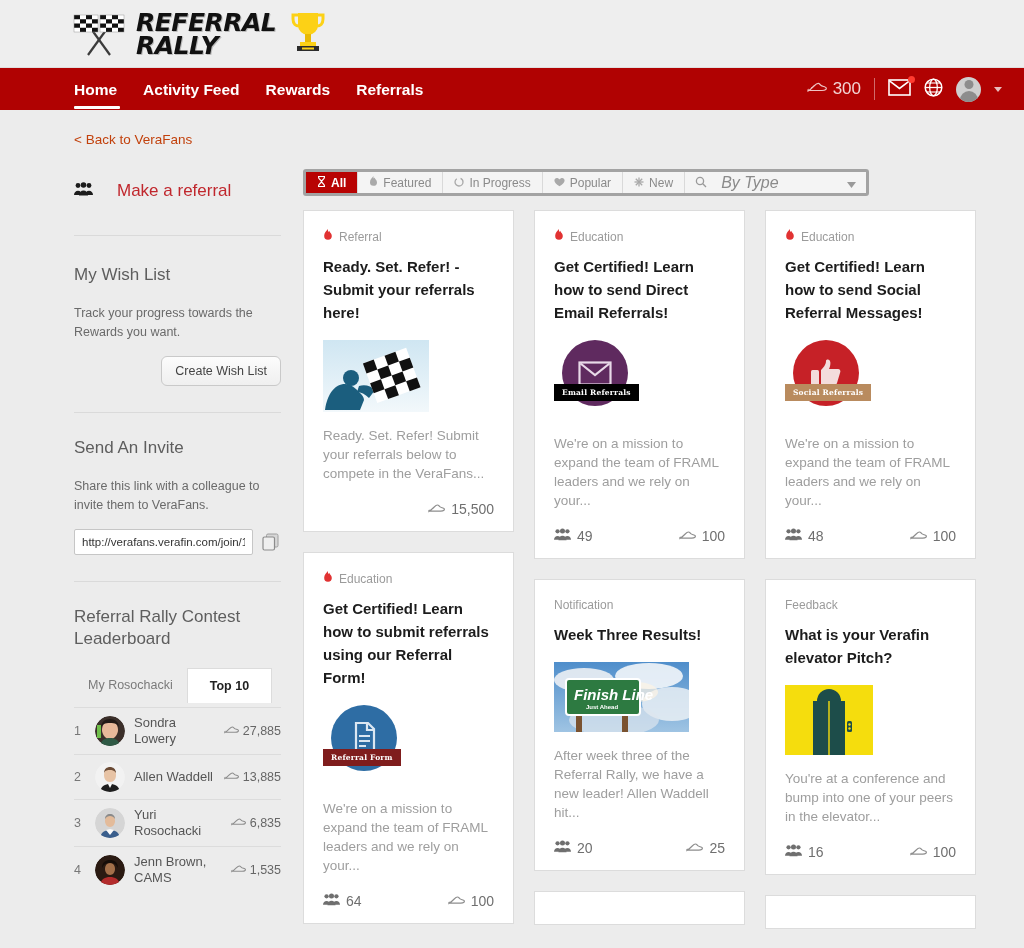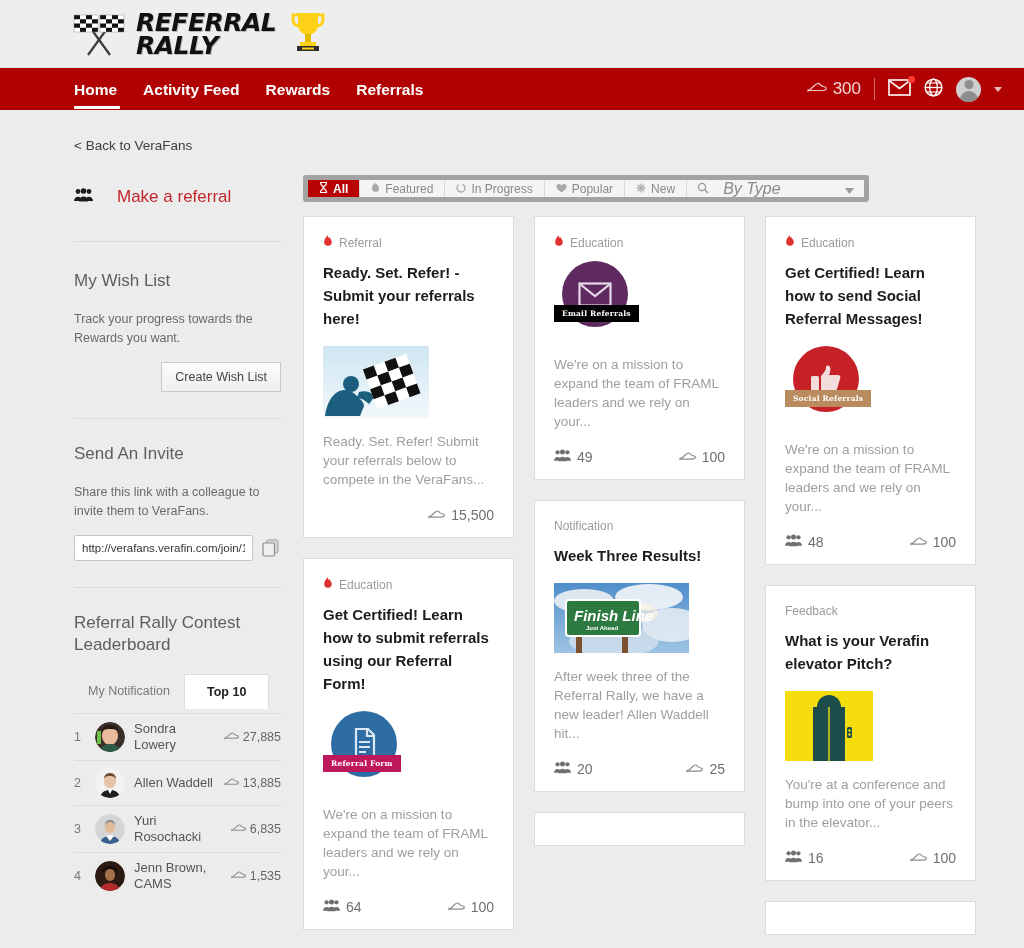--- a/index.html
+++ b/index.html
@@ -73,22 +73,22 @@
     width: 18px; height: 14px; border-radius: 9px 9px 0 0;
     background: #8d8d8d; transform: translateX(-50%);
   }
   .caret-down {
     width: 0; height: 0; border-left: 4px solid transparent;
     border-right: 4px solid transparent; border-top: 5px solid #e7bdbd;
   }
 
   
   .backlink {
-    padding: 28px 0 0 74px; font-size: 13.5px;
-    color: #404040; cursor: pointer;
+    padding: 22px 0 0 74px; font-size: 13.5px;
+    color: #c2410c; cursor: pointer;
   }
 
   
   .page { display: flex; padding: 22px 48px 0 74px; gap: 0; }
 
   
   .sidebar { width: 207px; flex: 0 0 207px; padding-top: 12px; }
   .make-referral {
     display: flex; align-items: center; gap: 24px;
     color: #c0272d; font-size: 17px; cursor: pointer; margin-bottom: 34px;
@@ -99,21 +99,21 @@
     margin-bottom: 18px; line-height: 22px;
   }
   .side-p {
     font-size: 12.5px; color: #6a6a6a; line-height: 19px;
     margin-bottom: 14px;
   }
   .btn-ghost {
     display: block; margin-left: auto;
     padding: 7px 13px; font-size: 12.5px; color: #444;
     background: linear-gradient(#fcfcfc,#efefef);
-    border: 1px solid #c9c9c9; border-radius: 0; cursor: pointer;
+    border: 1px solid #c9c9c9; border-radius: 6px; cursor: pointer;
   }
   .sep2 { height: 1px; background: #dadada; margin: 26px 0 24px 0; }
   .invite-row { display: flex; align-items: stretch; gap: 6px; }
   .invite-input {
     flex: 1; min-width: 0; padding: 6px 7px;
     font-size: 11.5px; color: #333; background: #fff;
     border: 1px solid #c6c6c6; border-radius: 2px;
     font-family: "Liberation Sans", sans-serif;
   }
   .copy-btn {
@@ -143,21 +143,21 @@
   .lb-pts {
     display: flex; align-items: center; gap: 4px;
     font-size: 12.5px; color: #666; white-space: nowrap;
   }
 
   
   .main { flex: 1; padding-left: 22px; padding-top: 0; }
 
   .filterbar {
     display: flex; align-items: stretch; height: 27px;
-    border: 5px solid #a3a3a3; border-radius: 3px;
+    border: 3px solid #a3a3a3; border-radius: 3px;
     background: #f4f4f4; overflow: hidden; width: 566px;
     margin-bottom: 14px;
   }
   .fb {
     display: flex; align-items: center; gap: 5px;
     padding: 0 11px; font-size: 12px; color: #8a8a8a;
     border-right: 1px solid #d9d9d9; cursor: pointer;
   }
   .fb.active { background: #b80303; color: #fff; font-weight: bold; }
   .fb-search { display: flex; align-items: center; flex: 1; padding-left: 10px; }
@@ -343,21 +343,21 @@
           <rect x="1" y="4" width="11.5" height="13" rx="1.5" fill="#efefef" stroke="#8c8c8c" stroke-width="1.2"></rect>
         </svg>
       </span>
     </div>
 
     <div class="sep2"></div>
 
     <h3 class="side-h">Referral Rally Contest Leaderboard</h3>
 
     <div class="lb-tabs">
-      <div class="lb-tab">My Notification</div>
+      <div class="lb-tab">My Rosochacki</div>
       <div class="lb-tab active">Top 10</div>
     </div>
 
     <div>
       <div class="lb-row">
         <div class="lb-rank">1</div>
         <div class="lb-av">
           <svg width="30" height="30" viewBox="0 0 30 30">
             <circle cx="15" cy="15" r="15" fill="#3b2f2a"></circle>
             <path d="M15 5c6 0 8 5 8 9s-3 9-8 9-8-5-8-9 2-9 8-9z" fill="#e8b99a"></path>
@@ -579,21 +579,21 @@
               <svg width="32" height="34" viewBox="0 0 32 34">
                 <path d="M8 2h12l6 6v22H8z" fill="none" stroke="#dbe7f2" stroke-width="2.2"></path>
                 <path d="M19 2v7h7" fill="none" stroke="#dbe7f2" stroke-width="2.2"></path>
                 <g stroke="#dbe7f2" stroke-width="2">
                     <line x1="11" y1="15" x2="22" y2="15"></line>
                     <line x1="11" y1="20" x2="22" y2="20"></line>
                     <line x1="11" y1="25" x2="18" y2="25"></line>
                   </g>
               </svg>
             </div>
-            <div class="ribbon" style="background:#be185d;">Referral Form</div>
+            <div class="ribbon" style="background:#7f1d1d;">Referral Form</div>
           </div>
           <div class="card-desc">We're on a mission to expand the team of FRAML leaders and we rely on your...</div>
           <div class="card-foot">
             <div class="stat">
               <span>
                 <svg width="17" height="13" viewBox="0 0 19 14">
                     <circle cx="4" cy="3.5" r="2.4" fill="#6f6f6f"></circle>
                     <circle cx="15" cy="3.5" r="2.4" fill="#6f6f6f"></circle>
                     <circle cx="9.5" cy="3" r="2.8" fill="#6f6f6f"></circle>
                     <path d="M0 13c0-2.6 1.8-4.3 4-4.3s4 1.7 4 4.3z" fill="#6f6f6f"></path>
@@ -620,20 +620,21 @@
 
         <div class="card">
           <div class="card-cat">
             <span>
               <svg width="10" height="12" viewBox="0 0 9 11">
                   <path d="M4.5 0C3 2 1 3.4 1 6.2A3.5 3.5 0 0 0 8 6.4C8 4 6 3.4 5.6 1.6 5.2 2.8 4.2 3 4.5 0z" fill="#e13232"></path>
                 </svg>
             </span>
             <span>Education</span>
           </div>
+          <div class="card-title">Get Certified! Learn how to send Direct Email Referrals!</div>
           <div class="medal">
             <div class="medal-circle" style="background:#5f2a5f;">
               <svg width="34" height="25" viewBox="0 0 34 25">
                 <rect x="1.5" y="1.5" width="31" height="22" fill="none" stroke="#e8d9e8" stroke-width="2.2"></rect>
                 <path d="M2.5 2.5L17 14 31.5 2.5" fill="none" stroke="#e8d9e8" stroke-width="2.2"></path>
               </svg>
             </div>
             <div class="ribbon" style="background:#000000;">Email Referrals</div>
           </div>
           <div class="card-desc">We're on a mission to expand the team of FRAML leaders and we rely on your...</div>

